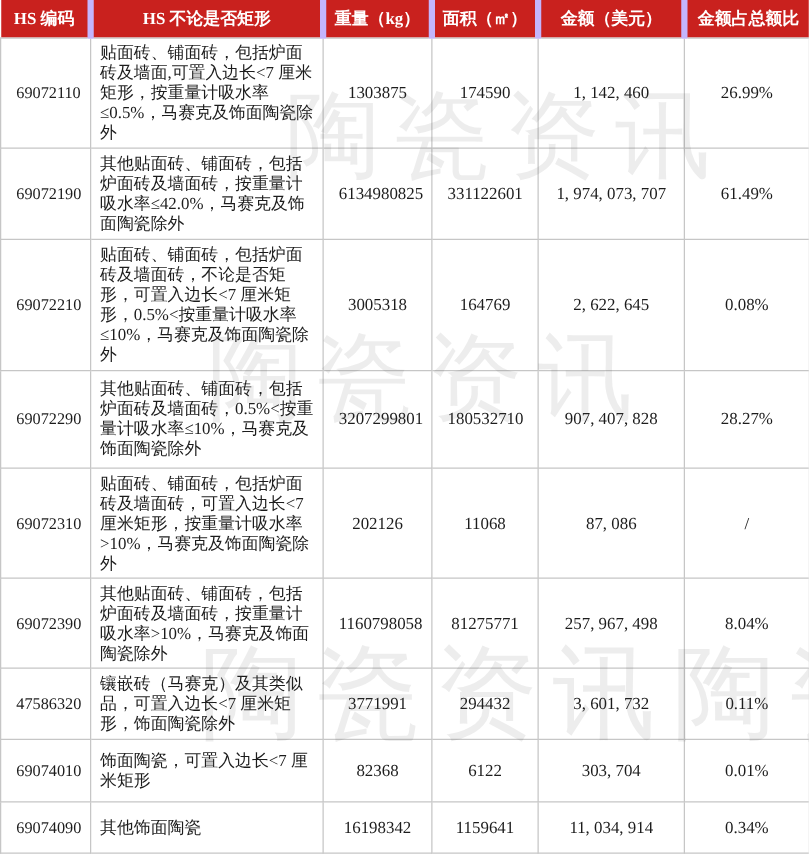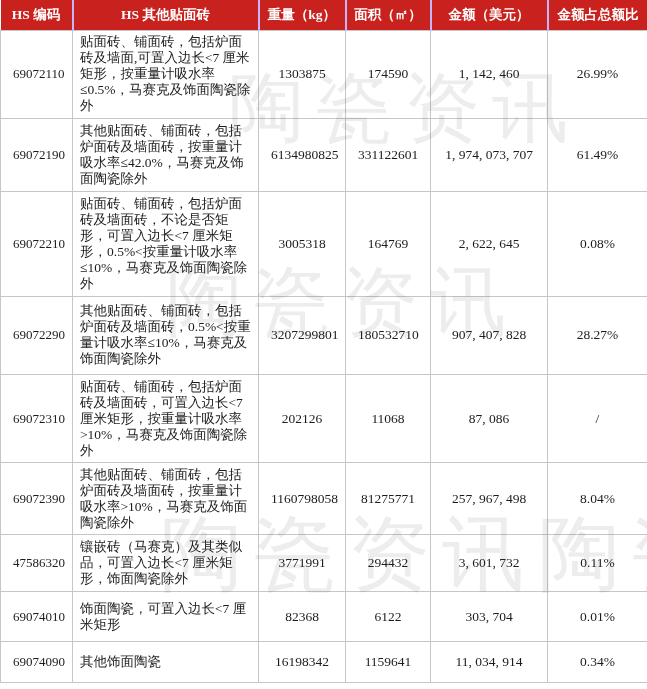--- a/index.html
+++ b/index.html
@@ -20,21 +20,21 @@
   col.c-amount { width:117px; }
   col.c-share  { width:100px; }
 
   thead tr { height:30px; }
   th {
     background:#c9211e; color:#ffffff;
     font-size:13.5px; font-weight:bold;
     text-align:center; vertical-align:middle;
     padding:0 2px;
   }
-  th:not(:last-child){ border-right:2px solid #c4b5fd; }
+  th:not(:last-child){ border-right:5px solid #c4b5fd; }
 
   td {
     border:1px solid #c6c6c6;
     font-size:13.5px; color:#1c1c1c;
     text-align:center; vertical-align:middle;
     padding:0 12px;
     background:transparent;
   }
   td.name-cell {
     text-align:left;
@@ -76,21 +76,21 @@
     <col class="c-code">
       <col class="c-name">
       <col class="c-weight">
     <col class="c-area">
       <col class="c-amount">
       <col class="c-share">
   </colgroup>
   <thead>
     <tr>
       <th>HS 编码</th>
-      <th>HS 其他贴面砖</th>
+      <th>HS 不论是否矩形</th>
       <th>重量（kg）</th>
       <th>面积（㎡）</th>
       <th>金额（美元）</th>
       <th>金额占总额比</th>
     </tr>
   </thead>
   <tbody>
     <tr>
       <td class="code-cell">69072110</td>
       <td class="name-cell">贴面砖、铺面砖，包括炉面砖及墙面,可置入边长&lt;7 厘米矩形，按重量计吸水率≤0.5%，马赛克及饰面陶瓷除外</td>

